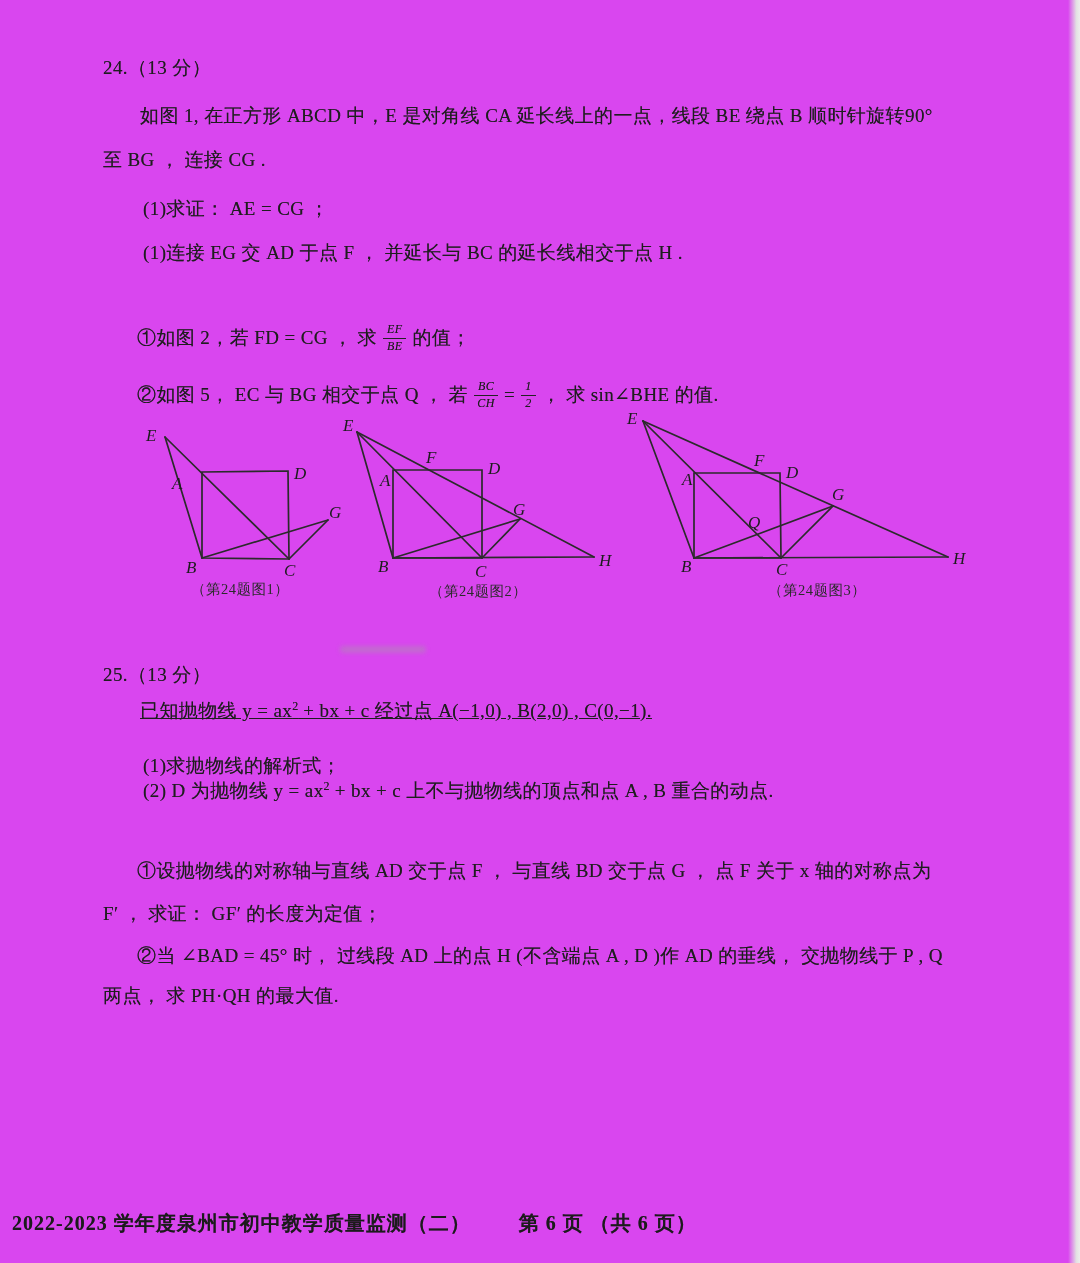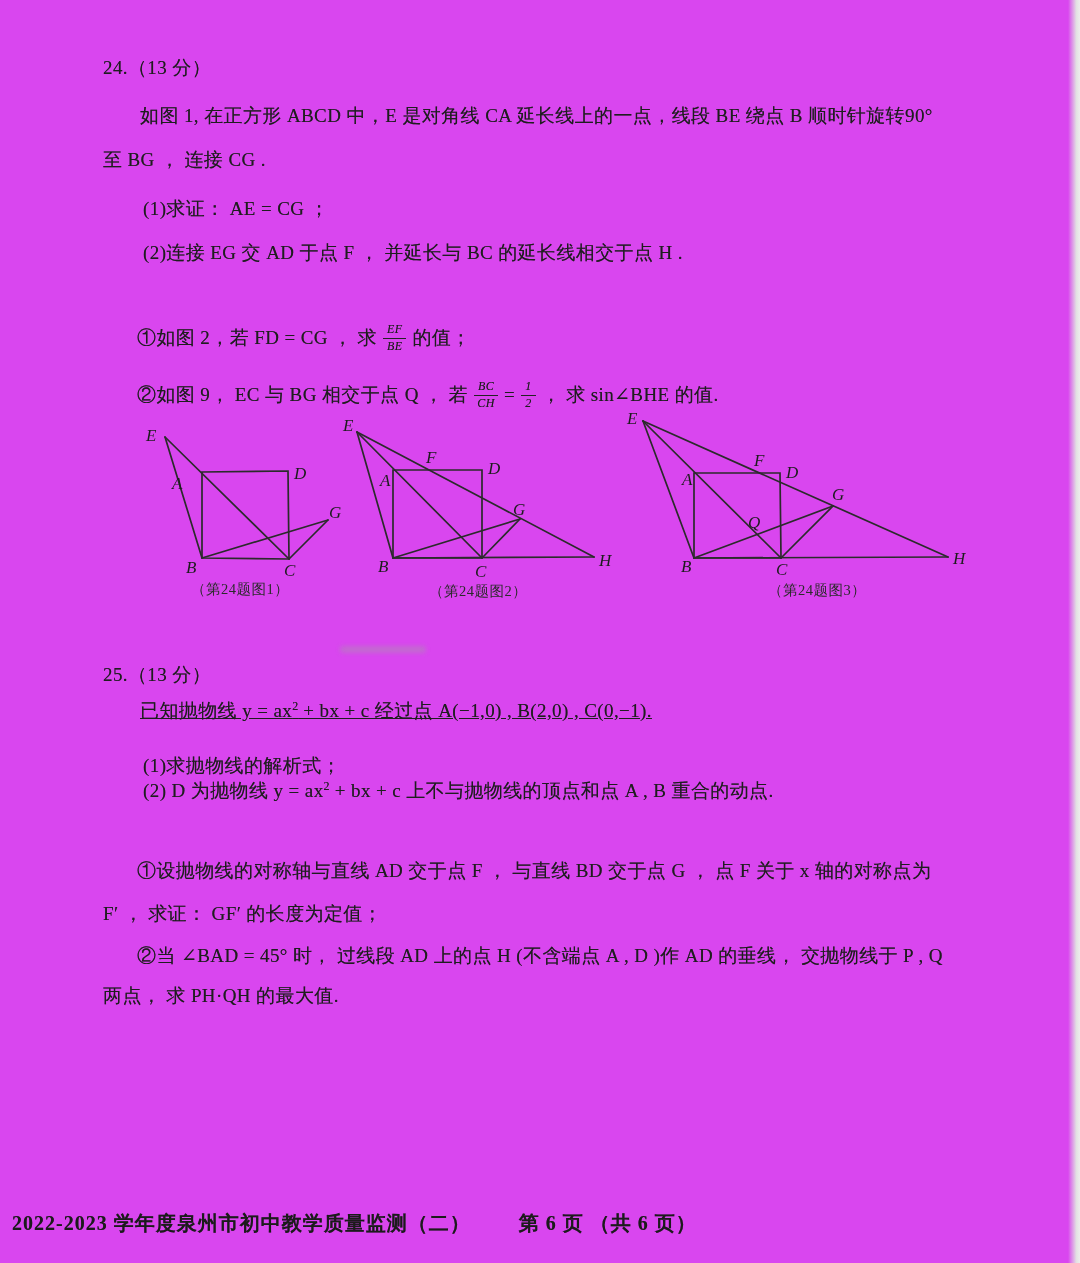--- a/index.html
+++ b/index.html
@@ -65,33 +65,33 @@
 </head>
 <body>
 
 <div class="page">
 
   <div>
     <div class="tline" style="left:103px;top:55px;">24.（13 分）</div>
     <div class="tline" style="left:140px;top:103px;">如图 1, 在正方形 ABCD 中，E 是对角线 CA 延长线上的一点，线段 BE 绕点 B 顺时针旋转90°</div>
     <div class="tline" style="left:103px;top:147px;">至 BG ， 连接 CG .</div>
     <div class="tline" style="left:143px;top:196px;">(1)求证： AE = CG ；</div>
-    <div class="tline" style="left:143px;top:240px;">(2)连接 EG 交 AD 于点 F ， 并延长与 BC 的延长线相交于点 H .</div>
+    <div class="tline" style="left:143px;top:240px;">(1)连接 EG 交 AD 于点 F ， 并延长与 BC 的延长线相交于点 H .</div>
 
     <div class="tline flex" style="left:137px;top:272px;height:52px;">
       <span class="seg">①如图 2，若 FD = CG ， 求</span>
       <span class="frac">
         <span class="num">EF</span>
         <span class="den">BE</span>
       </span>
       <span class="seg">的值；</span>
     </div>
 
     <div class="tline flex" style="left:137px;top:332px;height:46px;">
-      <span class="seg">②如图 9， EC 与 BG 相交于点 Q ， 若</span>
+      <span class="seg">②如图 5， EC 与 BG 相交于点 Q ， 若</span>
       <span class="frac">
         <span class="num">BC</span>
         <span class="den">CH</span>
       </span>
       <span class="seg">=</span>
       <span class="frac">
         <span class="num">1</span>
         <span class="den">2</span>
       </span>
       <span class="seg">， 求 sin∠BHE 的值.</span>

